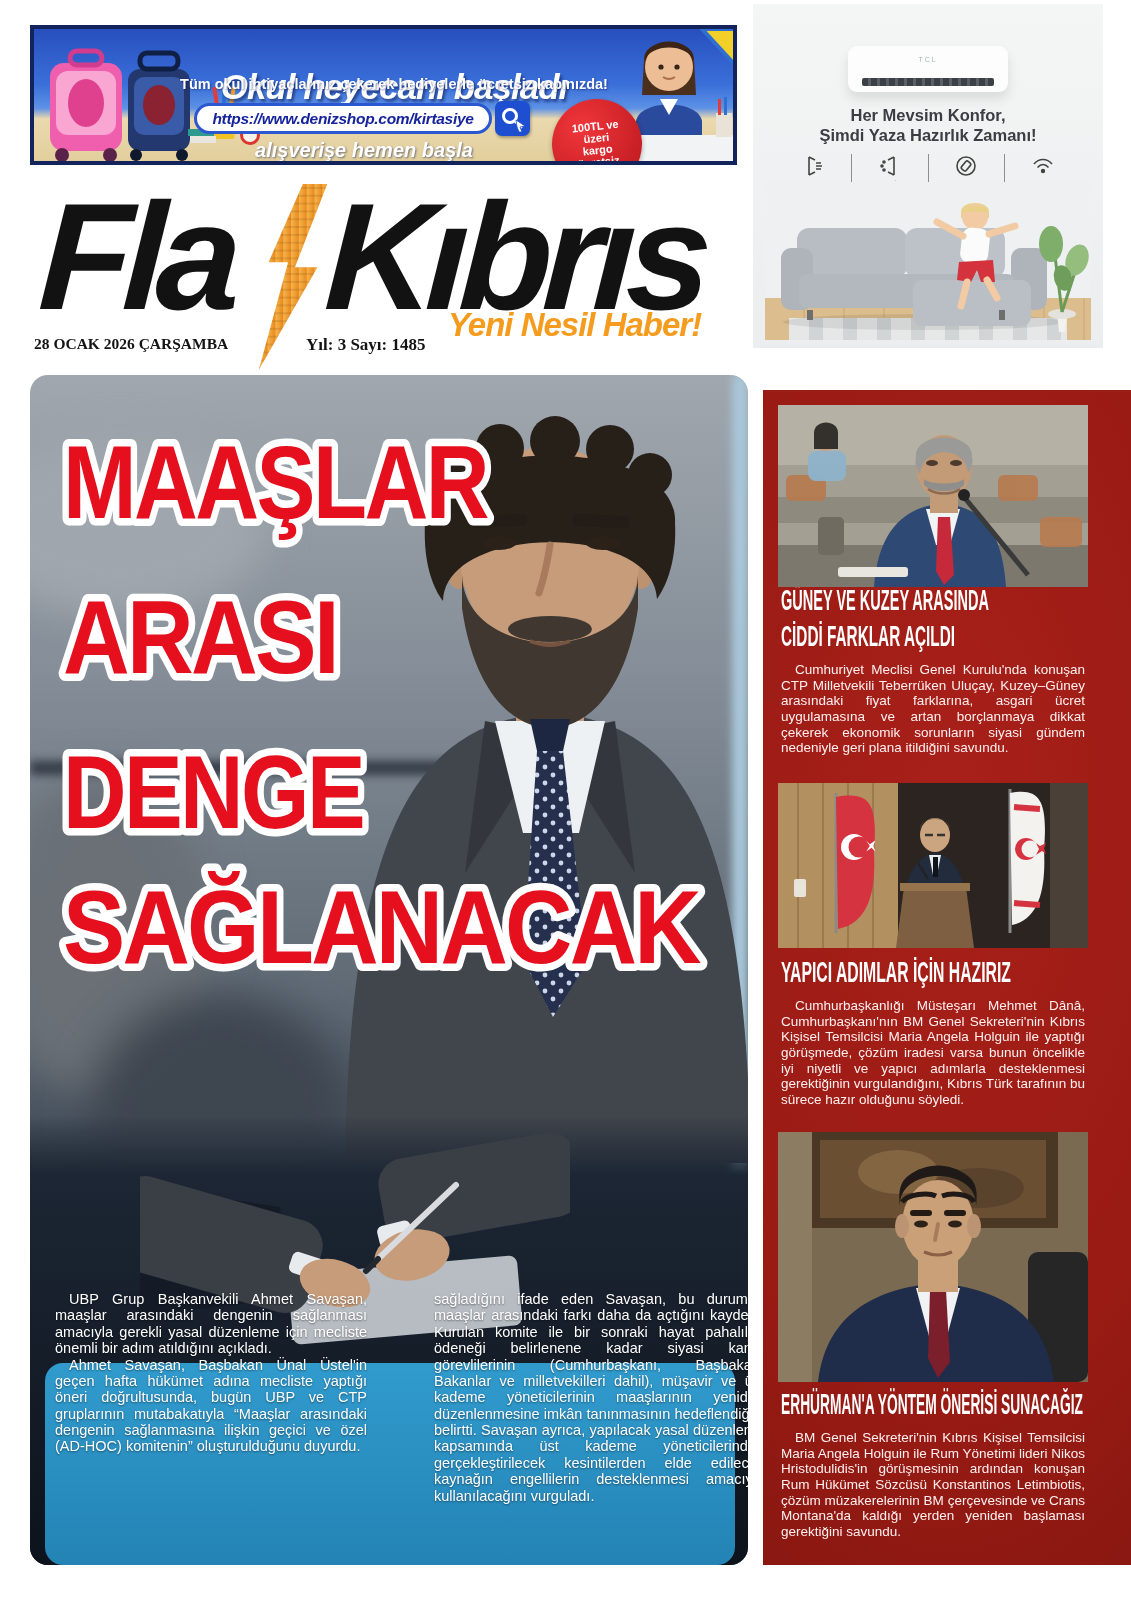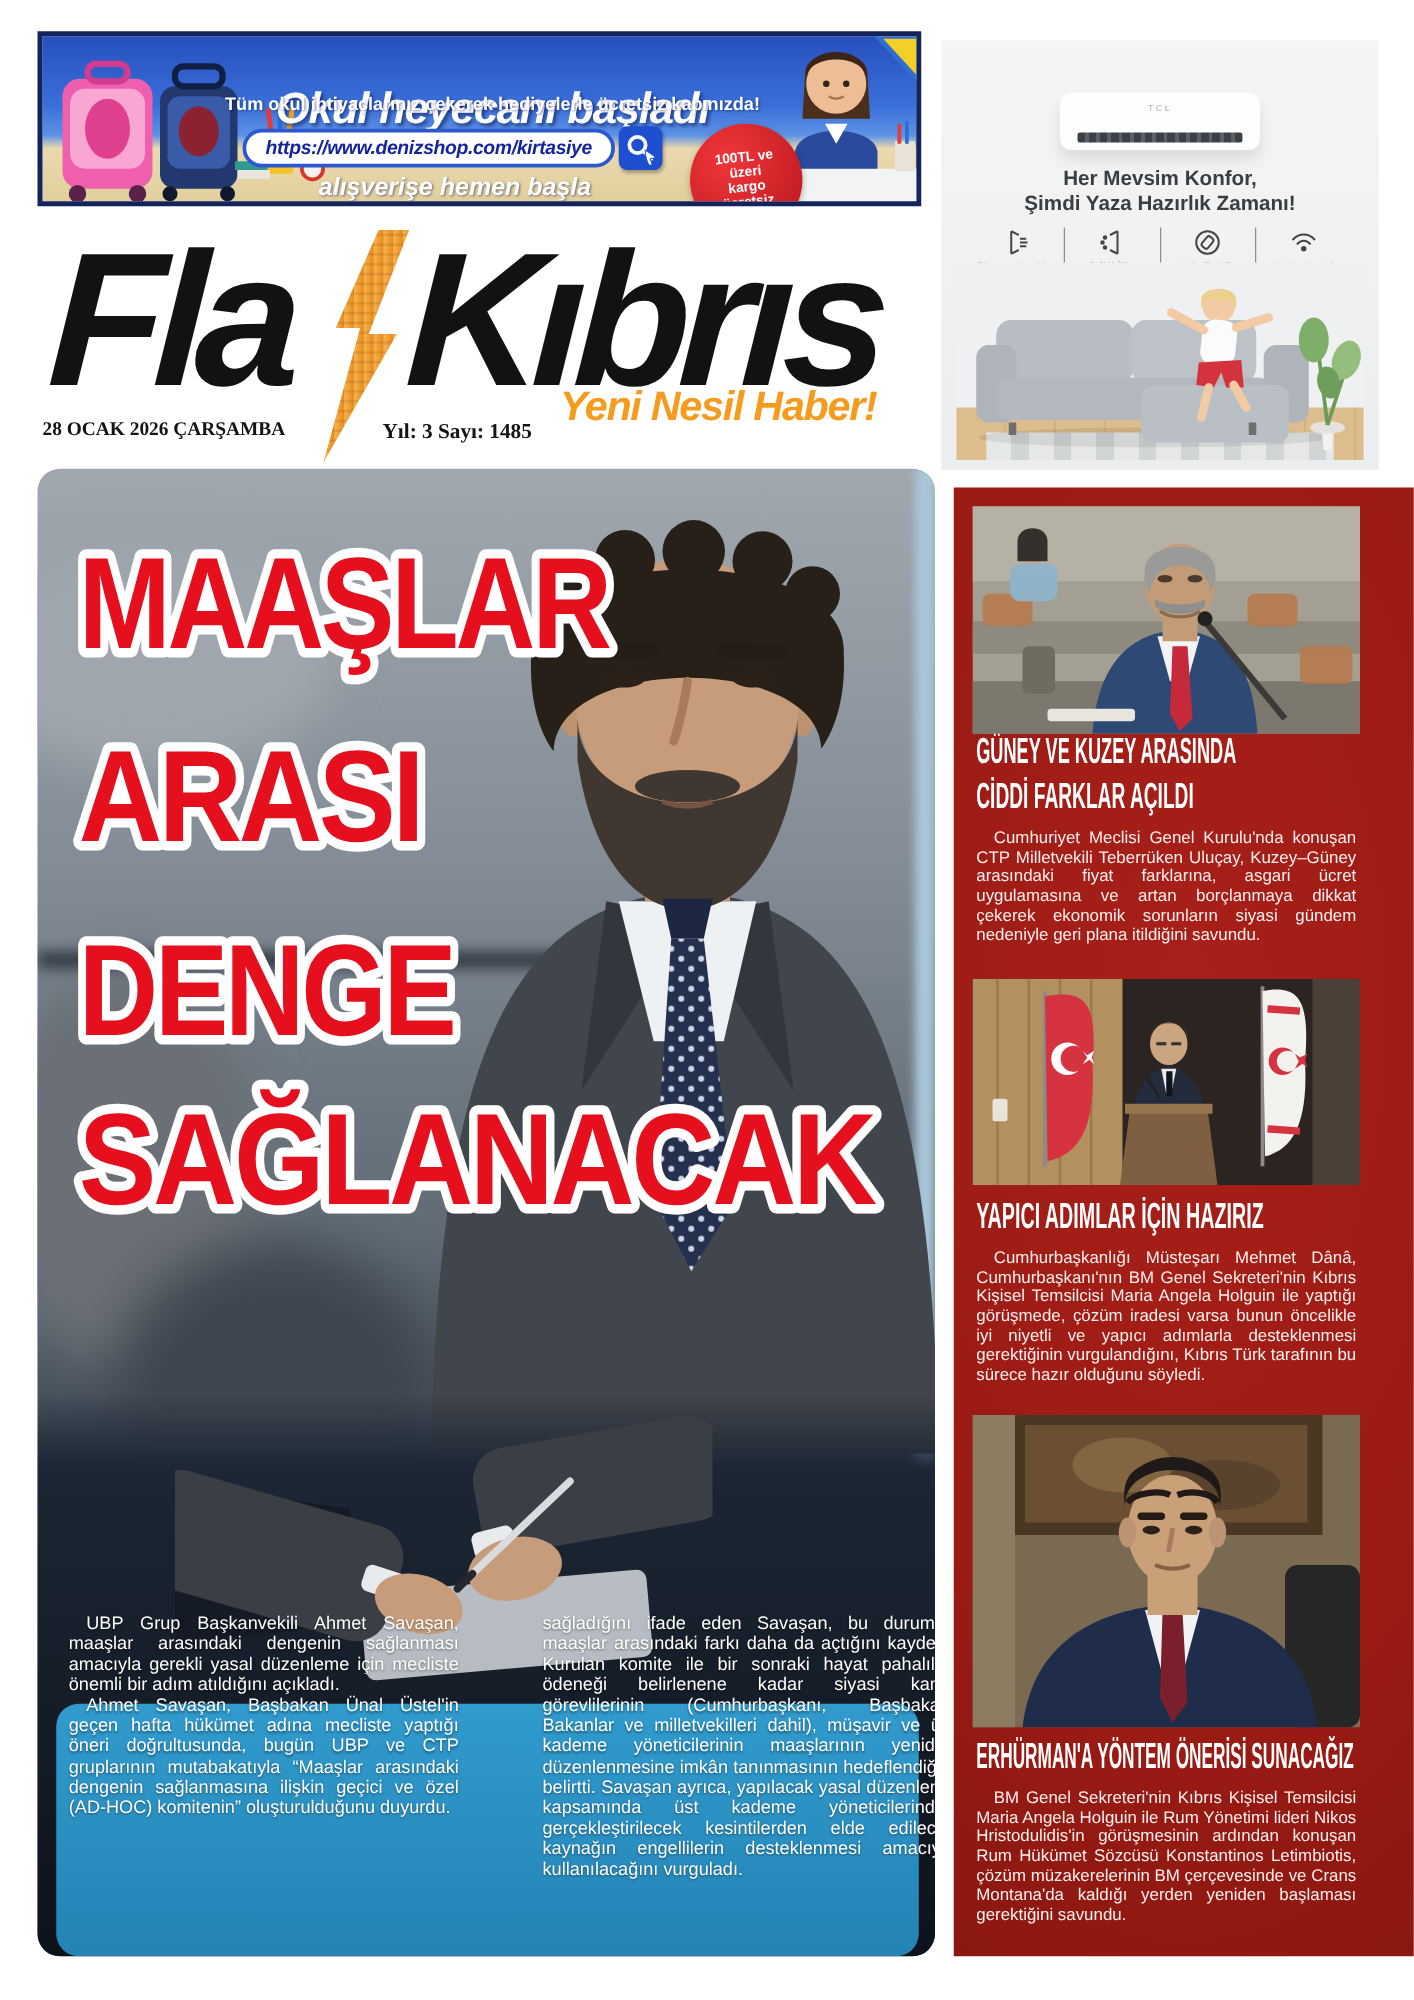--- a/index.html
+++ b/index.html
@@ -43,21 +43,21 @@
   .banner-badge{
     left:518px;top:70px;width:90px;height:90px;border-radius:50%;
     background:radial-gradient(circle at 35% 30%,#f0363b,#c51e23 75%);
     color:#fff;display:flex;flex-direction:column;align-items:center;justify-content:center;
     font-size:11px;font-weight:700;line-height:1.1;transform:rotate(-6deg);text-align:center;
     box-shadow:0 2px 5px rgba(0,0,0,.3);
   }
 
   
   .ac-ad{
-    left:753px;top:32px;width:350px;height:344px;
+    left:753px;top:4px;width:350px;height:344px;
     background:linear-gradient(180deg,#f4f5f5 0%,#ecedee 100%);overflow:hidden;
   }
   .ac-unit{
     left:95px;top:42px;width:160px;height:46px;background:#fdfdfd;border-radius:9px;
     box-shadow:0 7px 12px rgba(0,0,0,.10);
   }
   .ac-vent{
     position:absolute;left:14px;right:14px;bottom:6px;height:8px;border-radius:2px;
     background:repeating-linear-gradient(90deg,#3b4046 0 6px,#5a6066 6px 9px);
   }

